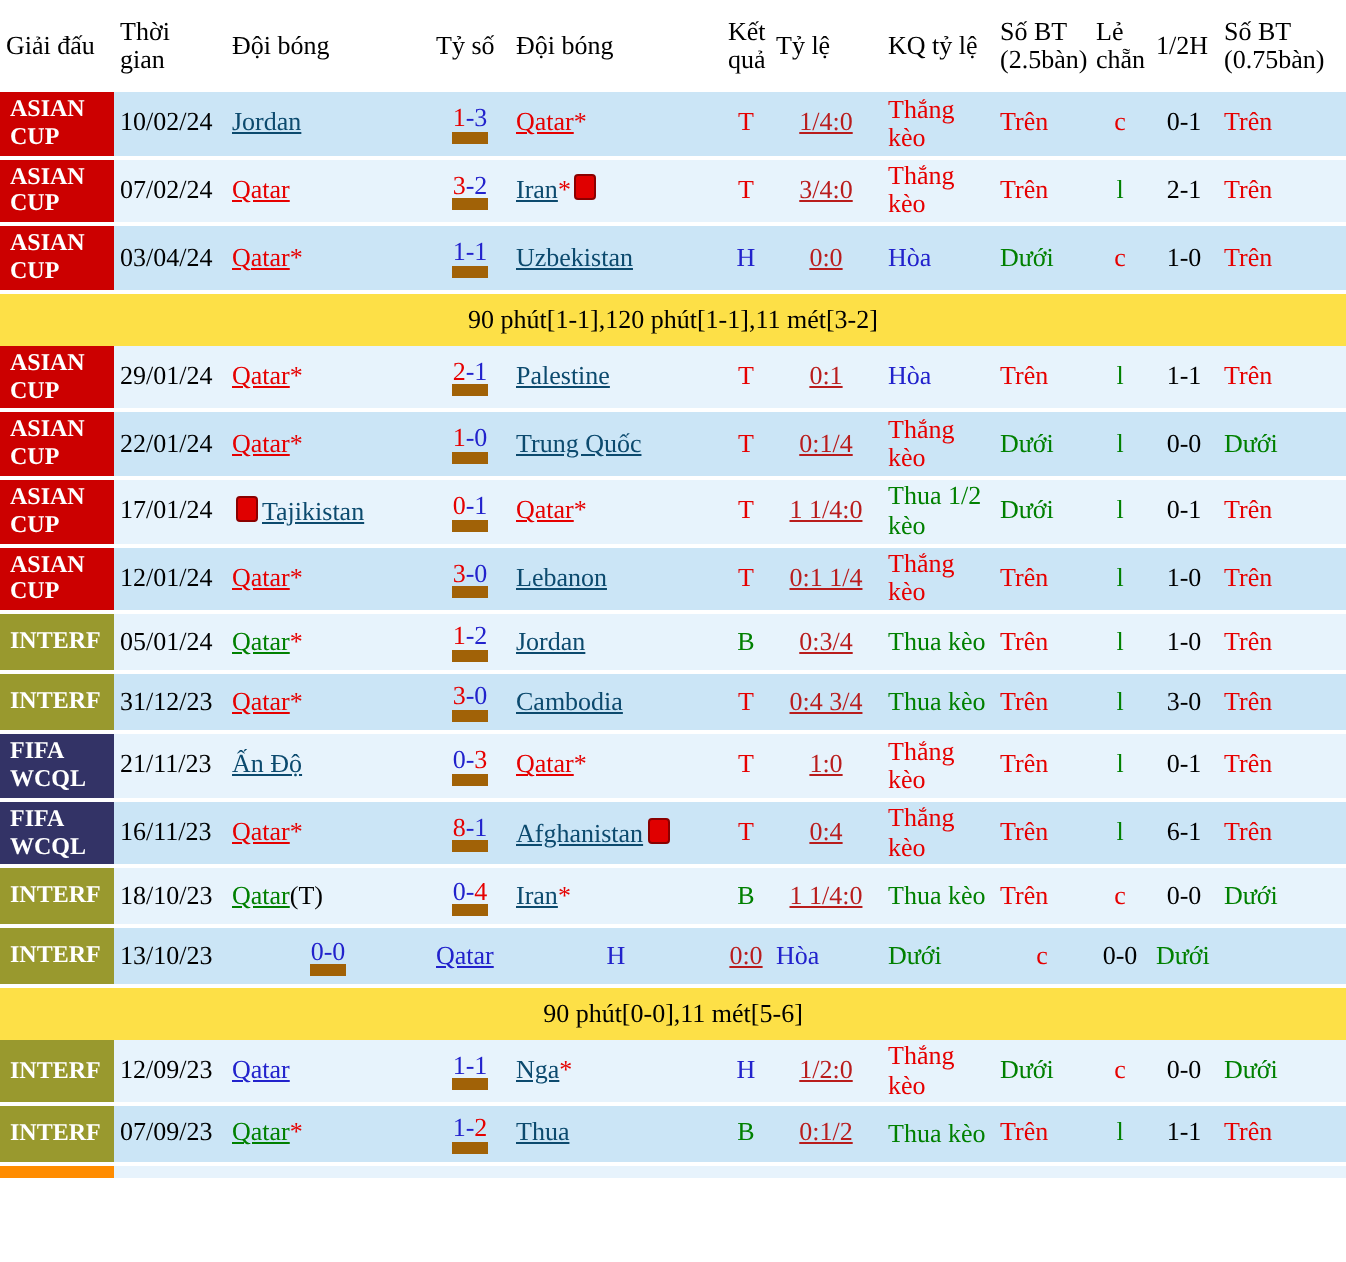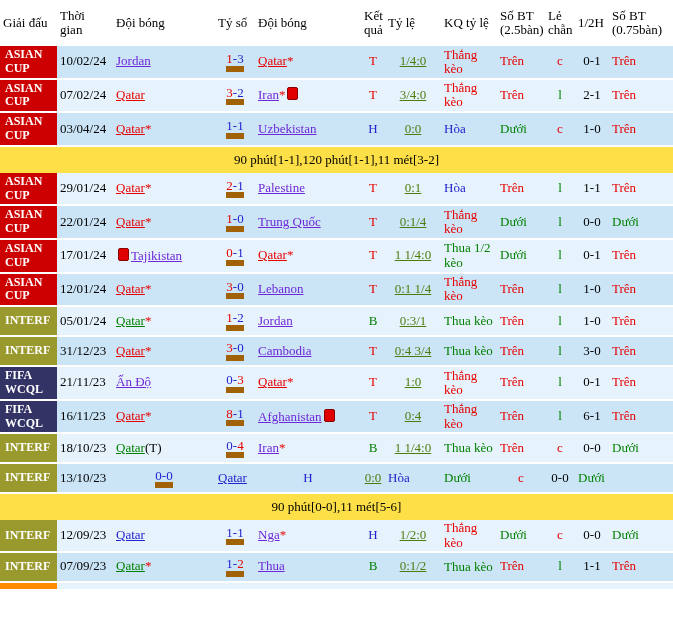--- a/index.html
+++ b/index.html
@@ -18,25 +18,25 @@
   .row{min-height:28px;border-bottom:2px solid #fff;background:#cbe5f6}
   .row.light{background:#e7f3fc}
   .cell{padding:1px 3px;line-height:1.15;align-self:center}
   .badge{
     align-self:stretch;display:flex;align-items:center;
     padding:2px 19px 2px 5px;color:#fff;font-weight:bold;font-size:12px;line-height:1.15;
   }
   .center{text-align:center}
   .tname{text-decoration:underline}
   .score-wrap{border-bottom:6px solid #a16207;display:inline-block;line-height:1.05}
-  .odds{color:#4d7c0f;text-decoration:underline;text-align:center}
+  .odds{color:#b91c1c;text-decoration:underline;text-align:center}
   .c-red{color:#e60000}
   .c-green{color:#008000}
   .c-blue{color:#2222cc}
-  .c-black{color:#6d28d9}
+  .c-black{color:#0c4a6e}
   .sep-row{height:26px;flex:none;display:flex;align-items:center;justify-content:center;background:#fde047}
   .redcard{
     display:inline-block;width:9px;height:11px;background:#e00000;
     border:1px solid #8a0000;border-radius:2px;vertical-align:-1px;margin:0 2px;
   }
   .ast{color:#e60000}
   .suffix{color:#000}
   .partial{height:6px;flex:none;overflow:hidden;display:grid;grid-template-columns:57px 1fr;background:#e7f3fc}
   .kq{line-height:1.1}
 </style>
@@ -200,21 +200,21 @@
     <div class="badge" style="background: rgb(153, 153, 46);">
           <span>INTERF</span>
         </div>
     <div class="cell">05/01/24</div>
     <div class="cell"><span class="tname c-green">Qatar</span><span class="ast">*</span></div>
     <div class="cell center">
       <span class="score-wrap"><span class="c-red">1</span><span class="c-blue">-</span><span class="c-blue">2</span></span>
     </div>
     <div class="cell"><span class="tname c-black">Jordan</span></div>
     <div class="cell center c-green">B</div>
-    <div class="cell odds">0:3/1</div>
+    <div class="cell odds">0:3/4</div>
     <div class="cell kq c-green">Thua kèo</div>
     <div class="cell c-red">Trên</div>
     <div class="cell center c-green">l</div>
     <div class="cell center">1-0</div>
     <div class="cell c-red">Trên</div>
   </div>
 
   <div class="grid row">
     <div class="badge" style="background: rgb(153, 153, 46);">
           <span>INTERF</span>

